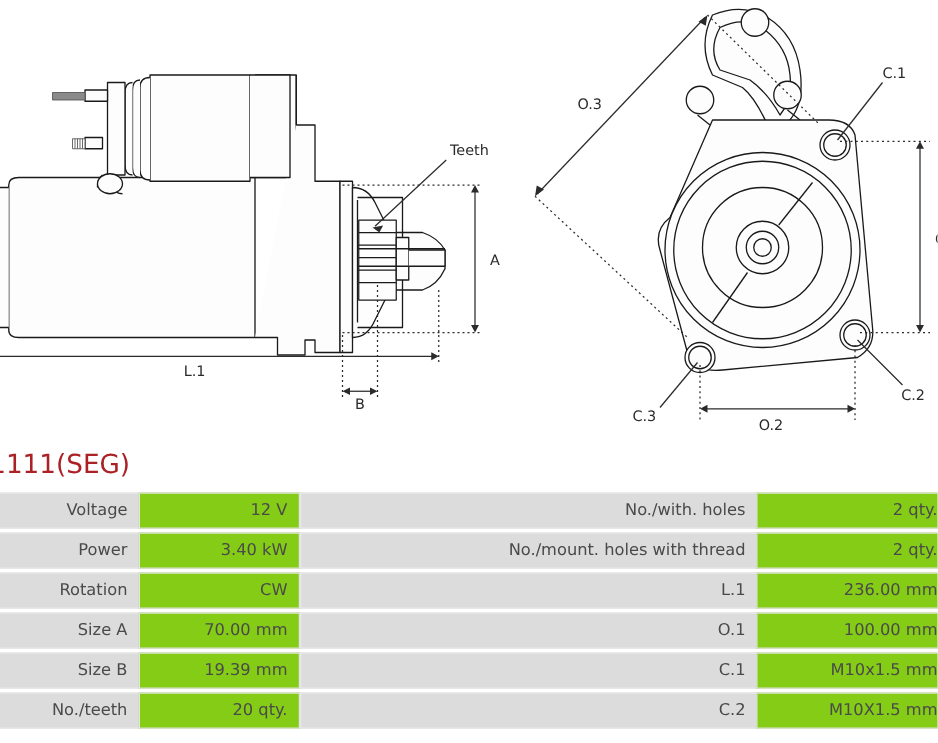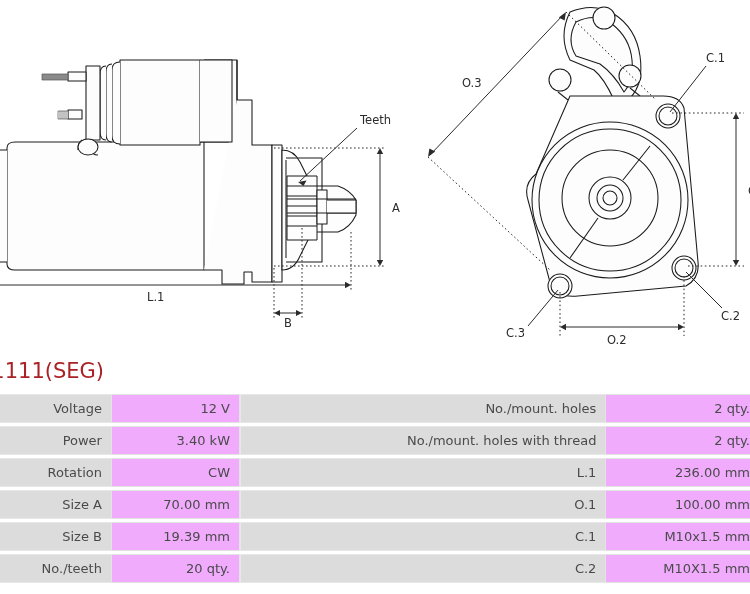--- a/index.html
+++ b/index.html
@@ -46,21 +46,21 @@
     white-space:nowrap;
     overflow:hidden;
   }
   td.lbl{
     background:#dcdcdc;
     text-align:right;
     border:1px solid #e8e8e8;
     border-right:none;
   }
   td.val{
-    background:#f0abfc;
+    background:#84cc16;
     text-align:right;
     border:1px solid #e3e3e3;
   }
   #table-left{position:absolute;left:0;top:0;width:250px;}
   #table-left col.c-lbl{width:120px;}
   #table-left col.c-val{width:128px;}
   #table-right{position:absolute;left:250px;top:0;width:520px;}
   #table-right col.c-lbl{width:364px;}
   #table-right col.c-val{width:154px;}
 </style>
@@ -290,21 +290,21 @@
       </tbody>
     </table>
 
     <table class="spec" id="table-right">
       <colgroup>
           <col class="c-lbl">
           <col class="c-val">
         </colgroup>
       <tbody>
         <tr>
-          <td class="lbl">No./mount. holes</td>
+          <td class="lbl">No./with. holes</td>
           <td class="val">2 qty.</td>
         </tr>
         <tr>
           <td class="lbl">No./mount. holes with thread</td>
           <td class="val">2 qty.</td>
         </tr>
         <tr>
           <td class="lbl">L.1</td>
           <td class="val">236.00 mm</td>
         </tr>

